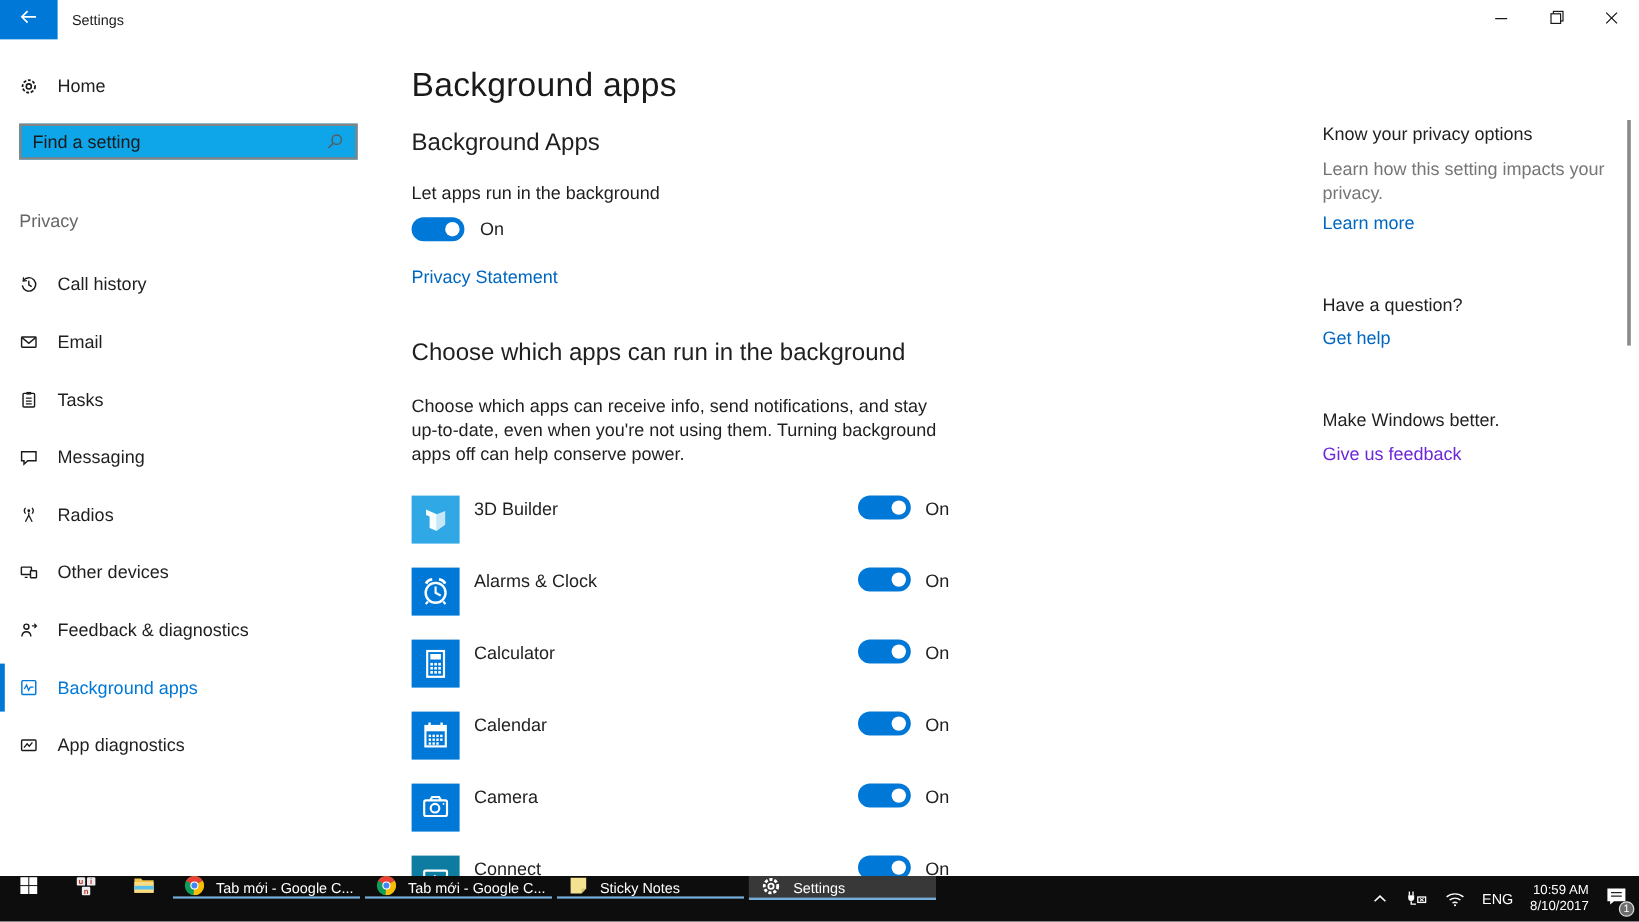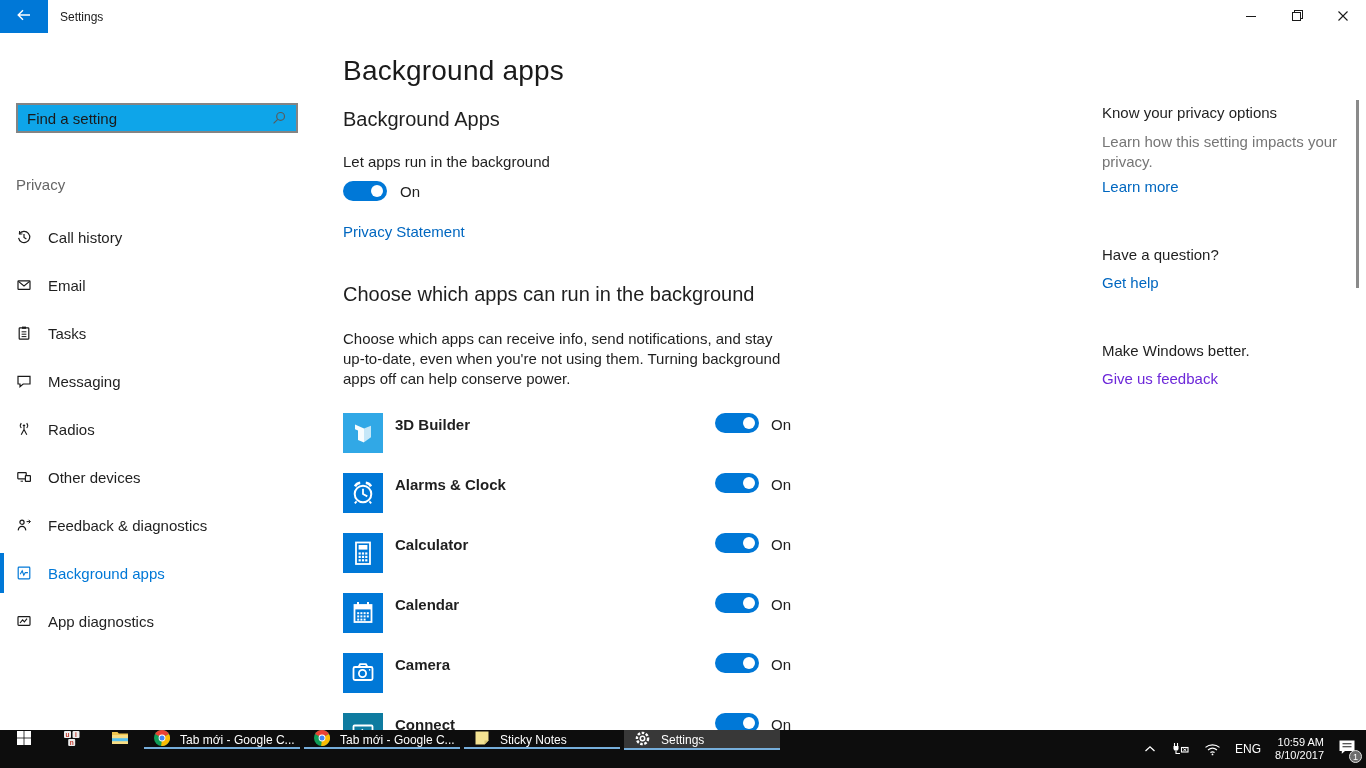--- a/index.html
+++ b/index.html
@@ -37,21 +37,21 @@
   .caption { position:absolute; left:0; top:120px; font-size:15px; }
   .toggle { position:relative; width:44px; height:20px; border-radius:10px; background:#0078d7; cursor:pointer; }
   .toggle .knob { position:absolute; right:4px; top:4px; width:12px; height:12px; border-radius:50%; background:#fff; }
   .toggle-line { position:absolute; display:flex; align-items:center; gap:13px; font-size:15px; }
   .master-toggle { left:0; top:148px; }
   .link { font-size:15px; color:#0067c0; cursor:pointer; text-decoration:none; }
   .privacy-link { position:absolute; left:0; top:190px; }
   .desc { position:absolute; left:0; top:296px; width:452px; font-size:15px; line-height:20px; color:#1f1f1f; }
   .app-row { position:absolute; left:0; width:760px; height:40px; }
   .app-tile { position:absolute; left:0; top:0; width:40px; height:40px; background:#0078d7; }
-  .app-name { position:absolute; left:52px; top:3px; font-size:15px;font-weight:bold; }
+  .app-name { position:absolute; left:52px; top:3px; font-size:15px; }
   .app-row .toggle { position:absolute; left:372px; top:0px; }
   .app-state { position:absolute; left:428px; top:3px; font-size:15px; }
 
   
   .help { position:absolute; left:1102px; top:33px; width:242px; }
   .help .ht { font-size:15px; color:#1f1f1f; position:absolute; left:0; }
   .help .hb { font-size:15px; color:#767676; position:absolute; left:0; width:240px; line-height:20px; }
   .help .hl { position:absolute; left:0; }
 
   .scroll-thumb { position:absolute; left:1356px; top:100px; width:3px; height:188px; background:#8a8a8a; cursor:pointer; }
@@ -97,20 +97,29 @@
     <div class="win-btn">
       <span><svg width="12" height="12" viewBox="0 0 12 12" stroke="#1a1a1a" stroke-width="1.1">
             <path d="M1.5 1.5l9 9M10.5 1.5l-9 9"></path>
           </svg></span>
     </div>
   </div>
 </div>
 
 <div class="sidebar">
 
+  <div class="side-row side-home">
+    <span class="ic">
+      <svg width="16" height="16" viewBox="0 0 16 16" fill="none" stroke="currentColor">
+          <circle cx="8" cy="8" r="5.2" stroke-width="1.5" stroke-dasharray="2.4 1.45"></circle>
+          <circle cx="8" cy="8" r="2.1" stroke-width="1.3"></circle>
+        </svg>
+    </span>
+    <span class="lbl">Home</span>
+  </div>
 
   <div class="searchbox">
     <input type="text" value="" placeholder="Find a setting" style="">
     <span class="mag">
       <svg width="16" height="16" viewBox="0 0 16 16" fill="none" stroke="#5a5a5a" stroke-width="1.2">
           <circle cx="9.6" cy="6.4" r="3.9"></circle>
           <path d="M6.7 9.3 2.6 13.4"></path>
         </svg>
     </span>
   </div>

